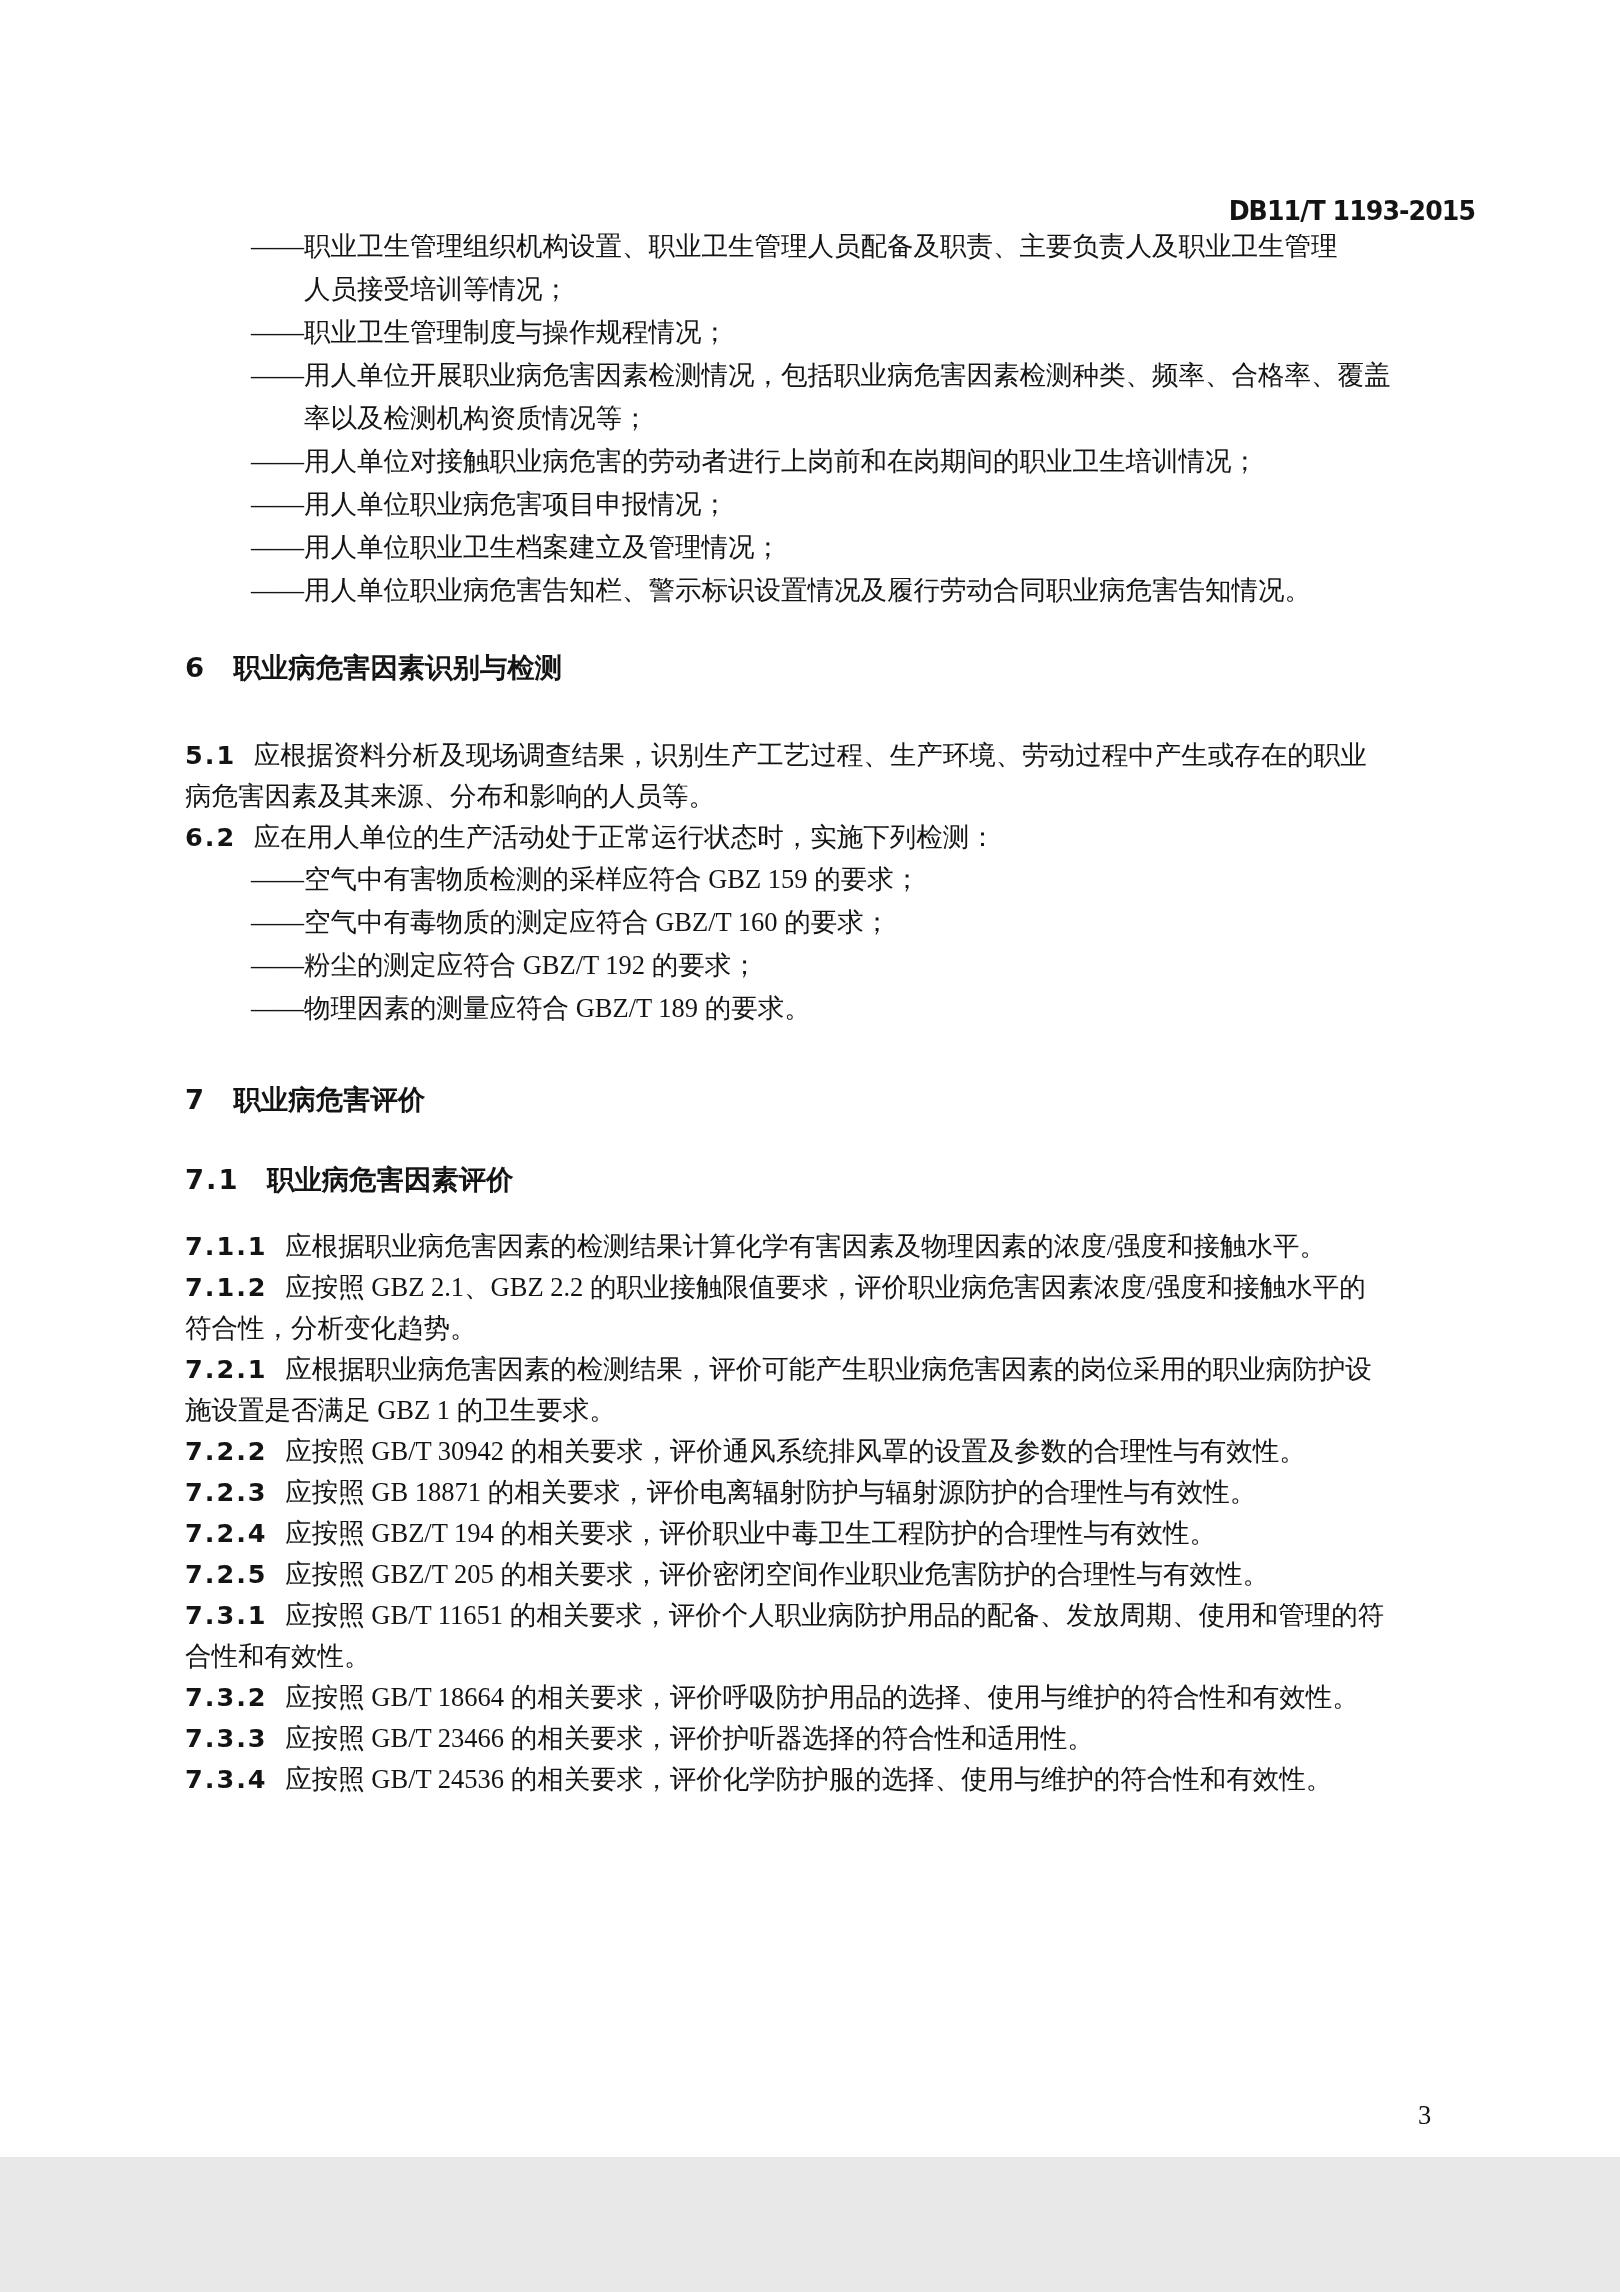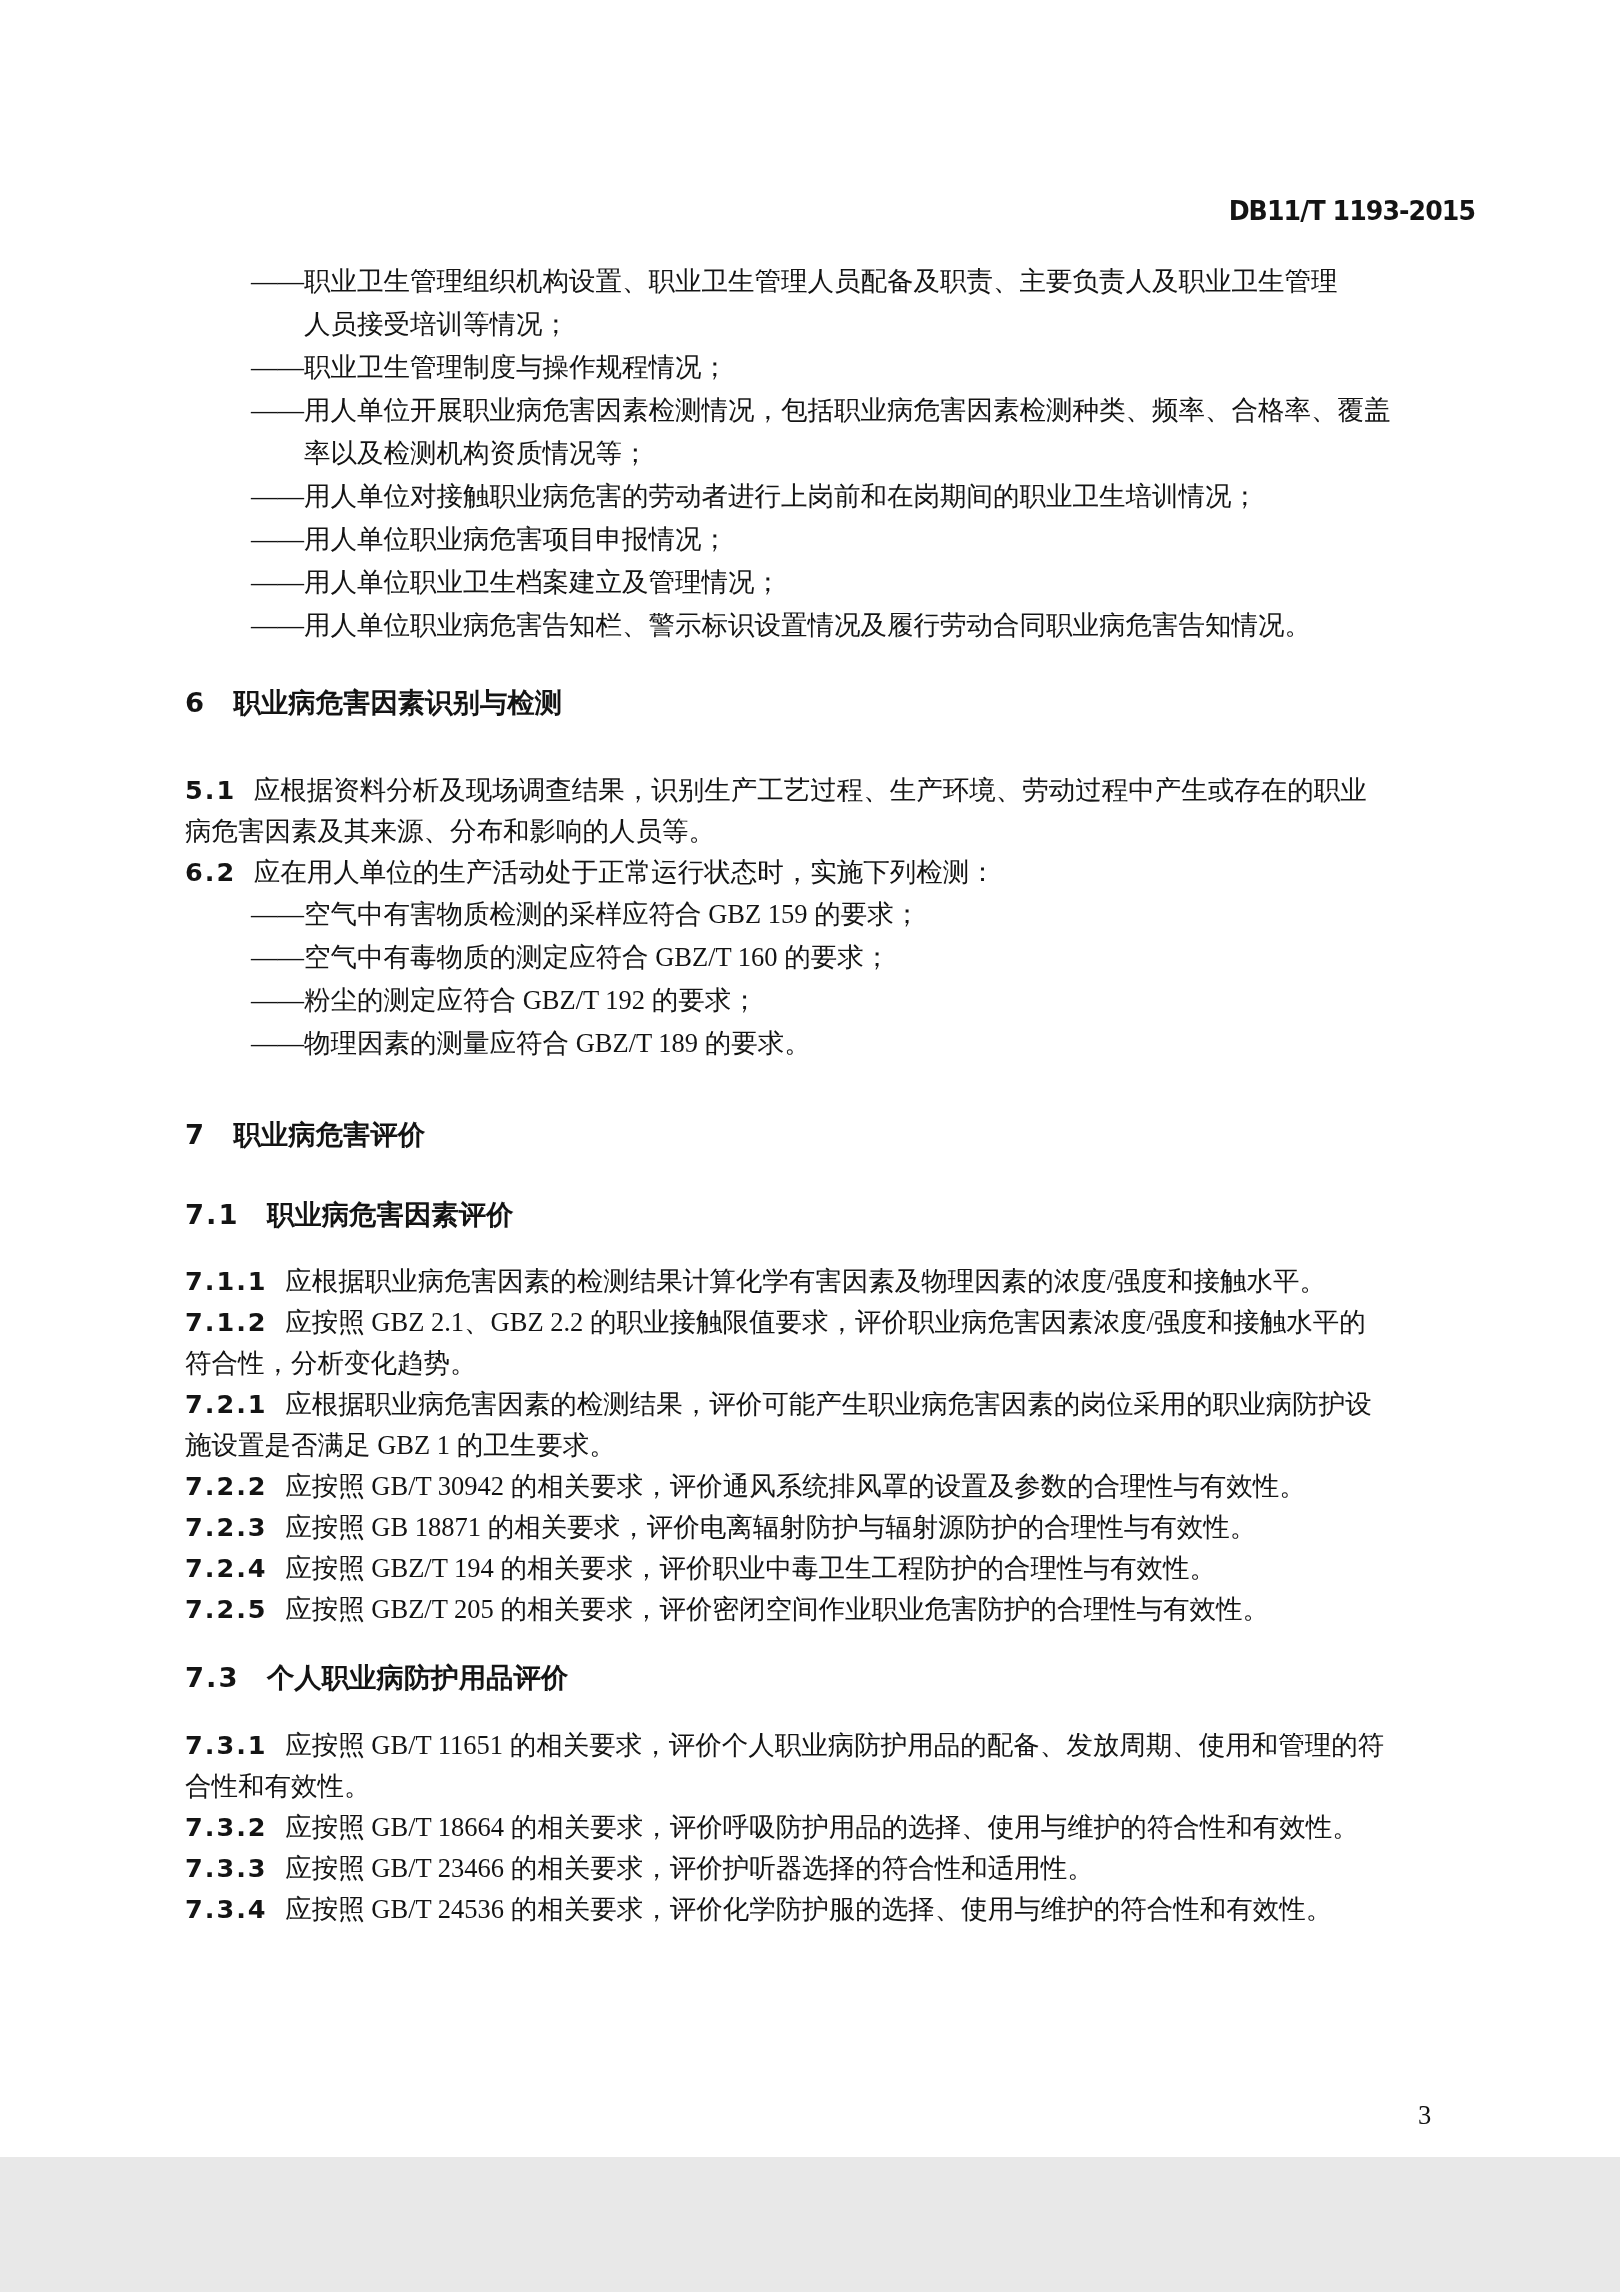--- a/index.html
+++ b/index.html
@@ -19,21 +19,21 @@
     text-align:right;
     font-family:"DejaVu Sans","Liberation Sans",sans-serif;
     font-weight:bold;
     font-size:27.4px;
     line-height:29px;
     letter-spacing:-1px;
     transform:scaleX(.92);
     transform-origin:100% 50%;
     white-space:nowrap;
   }
-  .intro{margin-top:35px;}
+  .intro{}
   p{margin:0;font-size:26.5px;text-align:left;}
   .dash{
     line-height:43px;
     padding-left:119px;
     text-indent:-53px;
     white-space:pre-wrap;
   }
   .clause{line-height:41px;}
   .clause .t{white-space:pre-wrap;}
   .num{
@@ -132,23 +132,20 @@
   <p class="clause">
     <span class="num">7.2.3</span><span class="t">应按照 GB 18871 的相关要求，评价电离辐射防护与辐射源防护的合理性与有效性。</span>
   </p>
   <p class="clause">
     <span class="num">7.2.4</span><span class="t">应按照 GBZ/T 194 的相关要求，评价职业中毒卫生工程防护的合理性与有效性。</span>
   </p>
   <p class="clause">
     <span class="num">7.2.5</span><span class="t">应按照 GBZ/T 205 的相关要求，评价密闭空间作业职业危害防护的合理性与有效性。</span>
   </p>
 
-  <div class="sec-h h73">
-    <span class="hnum">7.3</span><span>个人职业病防护用品评价</span>
-  </div>
 
   <p class="clause">
     <span class="num">7.3.1</span><span class="t">应按照 GB/T 11651 的相关要求，评价个人职业病防护用品的配备、发放周期、使用和管理的符
 合性和有效性。</span>
   </p>
   <p class="clause">
     <span class="num">7.3.2</span><span class="t">应按照 GB/T 18664 的相关要求，评价呼吸防护用品的选择、使用与维护的符合性和有效性。</span>
   </p>
   <p class="clause">
     <span class="num">7.3.3</span><span class="t">应按照 GB/T 23466 的相关要求，评价护听器选择的符合性和适用性。</span>

